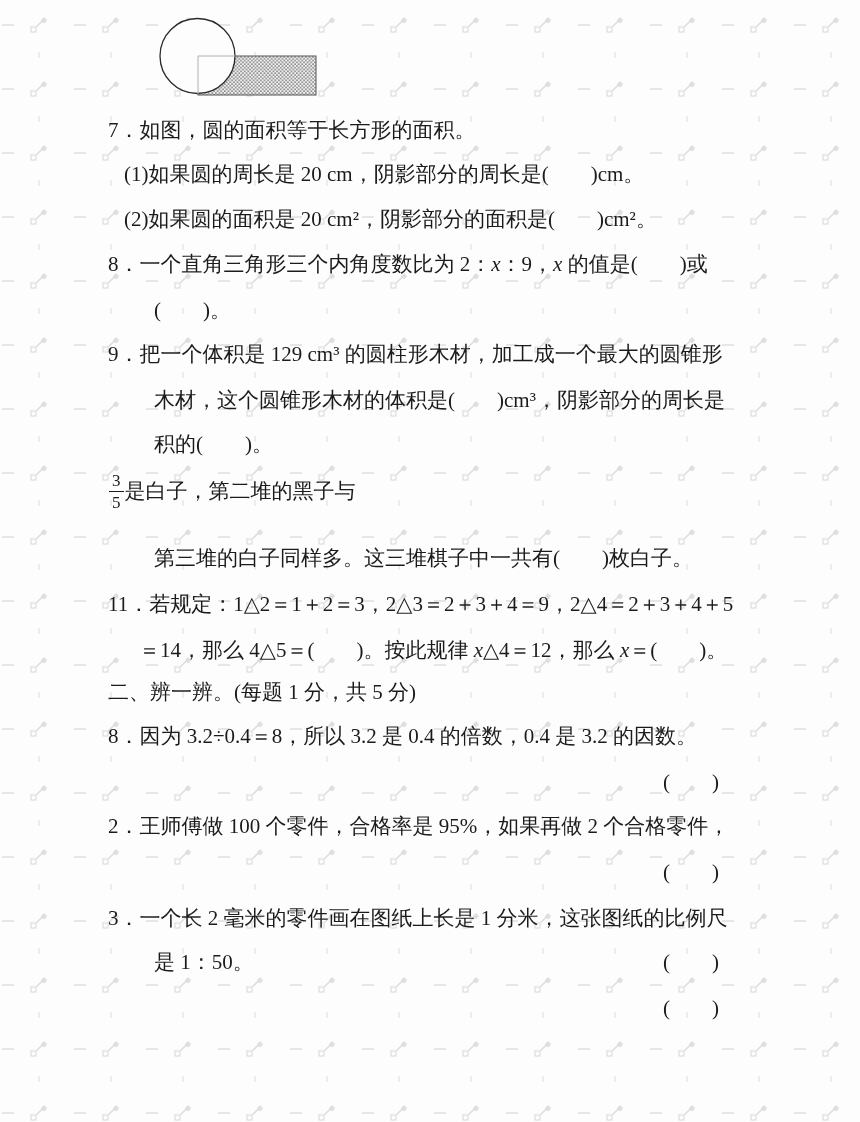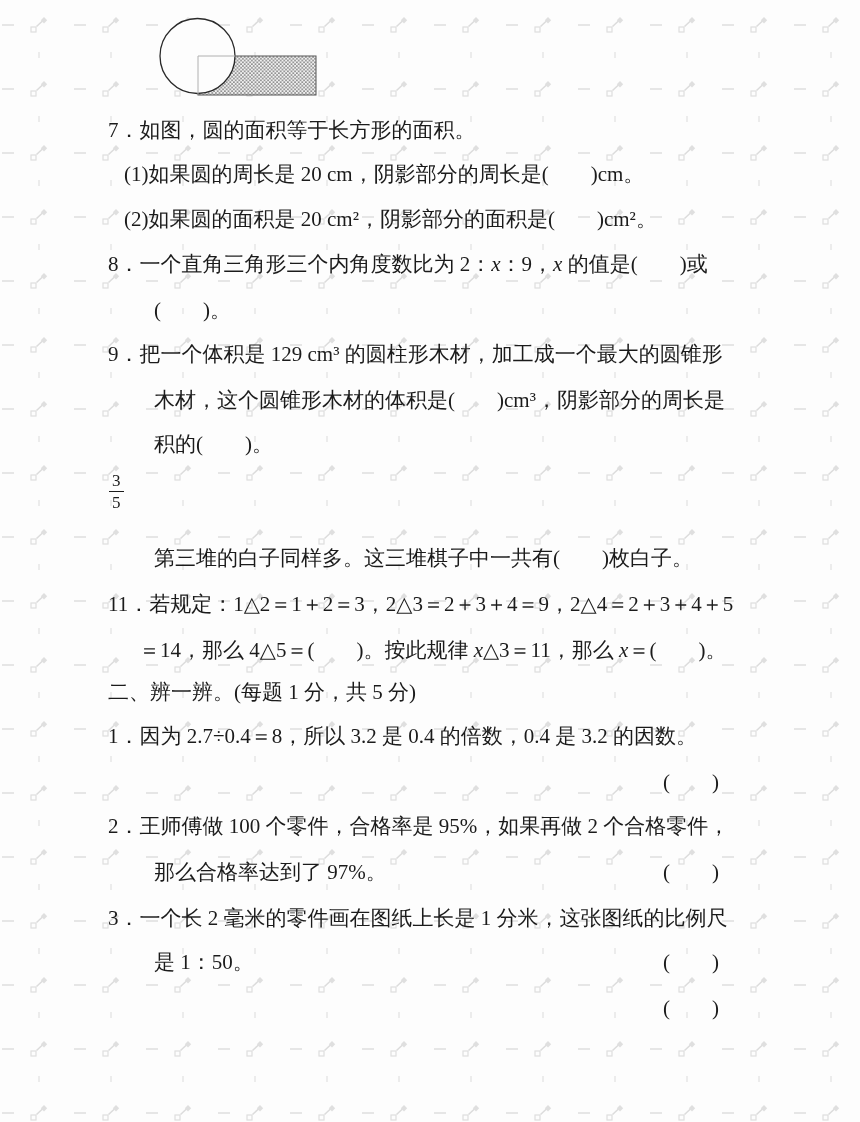--- a/index.html
+++ b/index.html
@@ -1557,34 +1557,34 @@
   <div class="line ind-sub" style="top:160px"><span>(1)如果圆的周长是 20 cm，阴影部分的周长是(　　)cm。</span></div>
   <div class="line ind-sub" style="top:205px"><span>(2)如果圆的面积是 20 cm²，阴影部分的面积是(　　)cm²。</span></div>
 
   <div class="line ind-num" style="top:250px"><span>8．一个直角三角形三个内角度数比为 2：</span><i class="var">x</i><span>：9，</span><i class="var">x</i><span> 的值是(　　)或</span></div>
   <div class="line ind-cont" style="top:296px"><span>(　　)。</span></div>
 
   <div class="line ind-num" style="top:340px"><span>9．把一个体积是 129 cm³ 的圆柱形木材，加工成一个最大的圆锥形</span></div>
   <div class="line ind-cont" style="top:386px"><span>木材，这个圆锥形木材的体积是(　　)cm³，阴影部分的周长是</span></div>
   <div class="line ind-cont" style="top:430px"><span>积的(　　)。</span></div>
 
-  <div class="line tall ind-num" style="top:470px"><span class="frac"><span class="num">3</span><span class="den">5</span></span></div>
+  <div class="line tall ind-num" style="top:470px"><span class="frac"><span class="num">3</span><span class="den">5</span></span><span>是白子，第二堆的黑子与</span></div>
   <div class="line ind-cont" style="top:544px"><span>第三堆的白子同样多。这三堆棋子中一共有(　　)枚白子。</span></div>
 
   <div class="line ind-num" style="top:590px"><span>11．若规定：1△2＝1＋2＝3，2△3＝2＋3＋4＝9，2△4＝2＋3＋4＋5</span></div>
-  <div class="line ind-cont2" style="top:636px"><span>＝14，那么 4△5＝(　　)。按此规律 </span><i class="var">x</i><span>△3＝11，那么 </span><i class="var">x</i><span>＝(　　)。</span></div>
+  <div class="line ind-cont2" style="top:636px"><span>＝14，那么 4△5＝(　　)。按此规律 </span><i class="var">x</i><span>△4＝12，那么 </span><i class="var">x</i><span>＝(　　)。</span></div>
 
   <div class="line ind-num" style="top:678px"><span>二、辨一辨。(每题 1 分，共 5 分)</span></div>
 
-  <div class="line ind-num" style="top:722px"><span>1．因为 2.7÷0.4＝8，所以 3.2 是 0.4 的倍数，0.4 是 3.2 的因数。</span></div>
+  <div class="line ind-num" style="top:722px"><span>8．因为 3.2÷0.4＝8，所以 3.2 是 0.4 的倍数，0.4 是 3.2 的因数。</span></div>
   <div class="line" style="top:768px">
       <span class="tfb">(　　)</span>
     </div>
 
   <div class="line ind-num" style="top:812px"><span>2．王师傅做 100 个零件，合格率是 95%，如果再做 2 个合格零件，</span></div>
-  <div class="line ind-cont" style="top:858px"><span>那么合格率达到了 97%。</span><span class="tfb">(　　)</span></div>
+  <div class="line ind-cont" style="top:858px"><span class="tfb">(　　)</span></div>
 
   <div class="line ind-num" style="top:904px"><span>3．一个长 2 毫米的零件画在图纸上长是 1 分米，这张图纸的比例尺</span></div>
   <div class="line ind-cont" style="top:948px"><span>是 1：50。</span><span class="tfb">(　　)</span></div>
 
   <div class="line ind-num" style="top:994px"><span class="tfb">(　　)</span></div>
 
 </div>
 
 </body></html>

